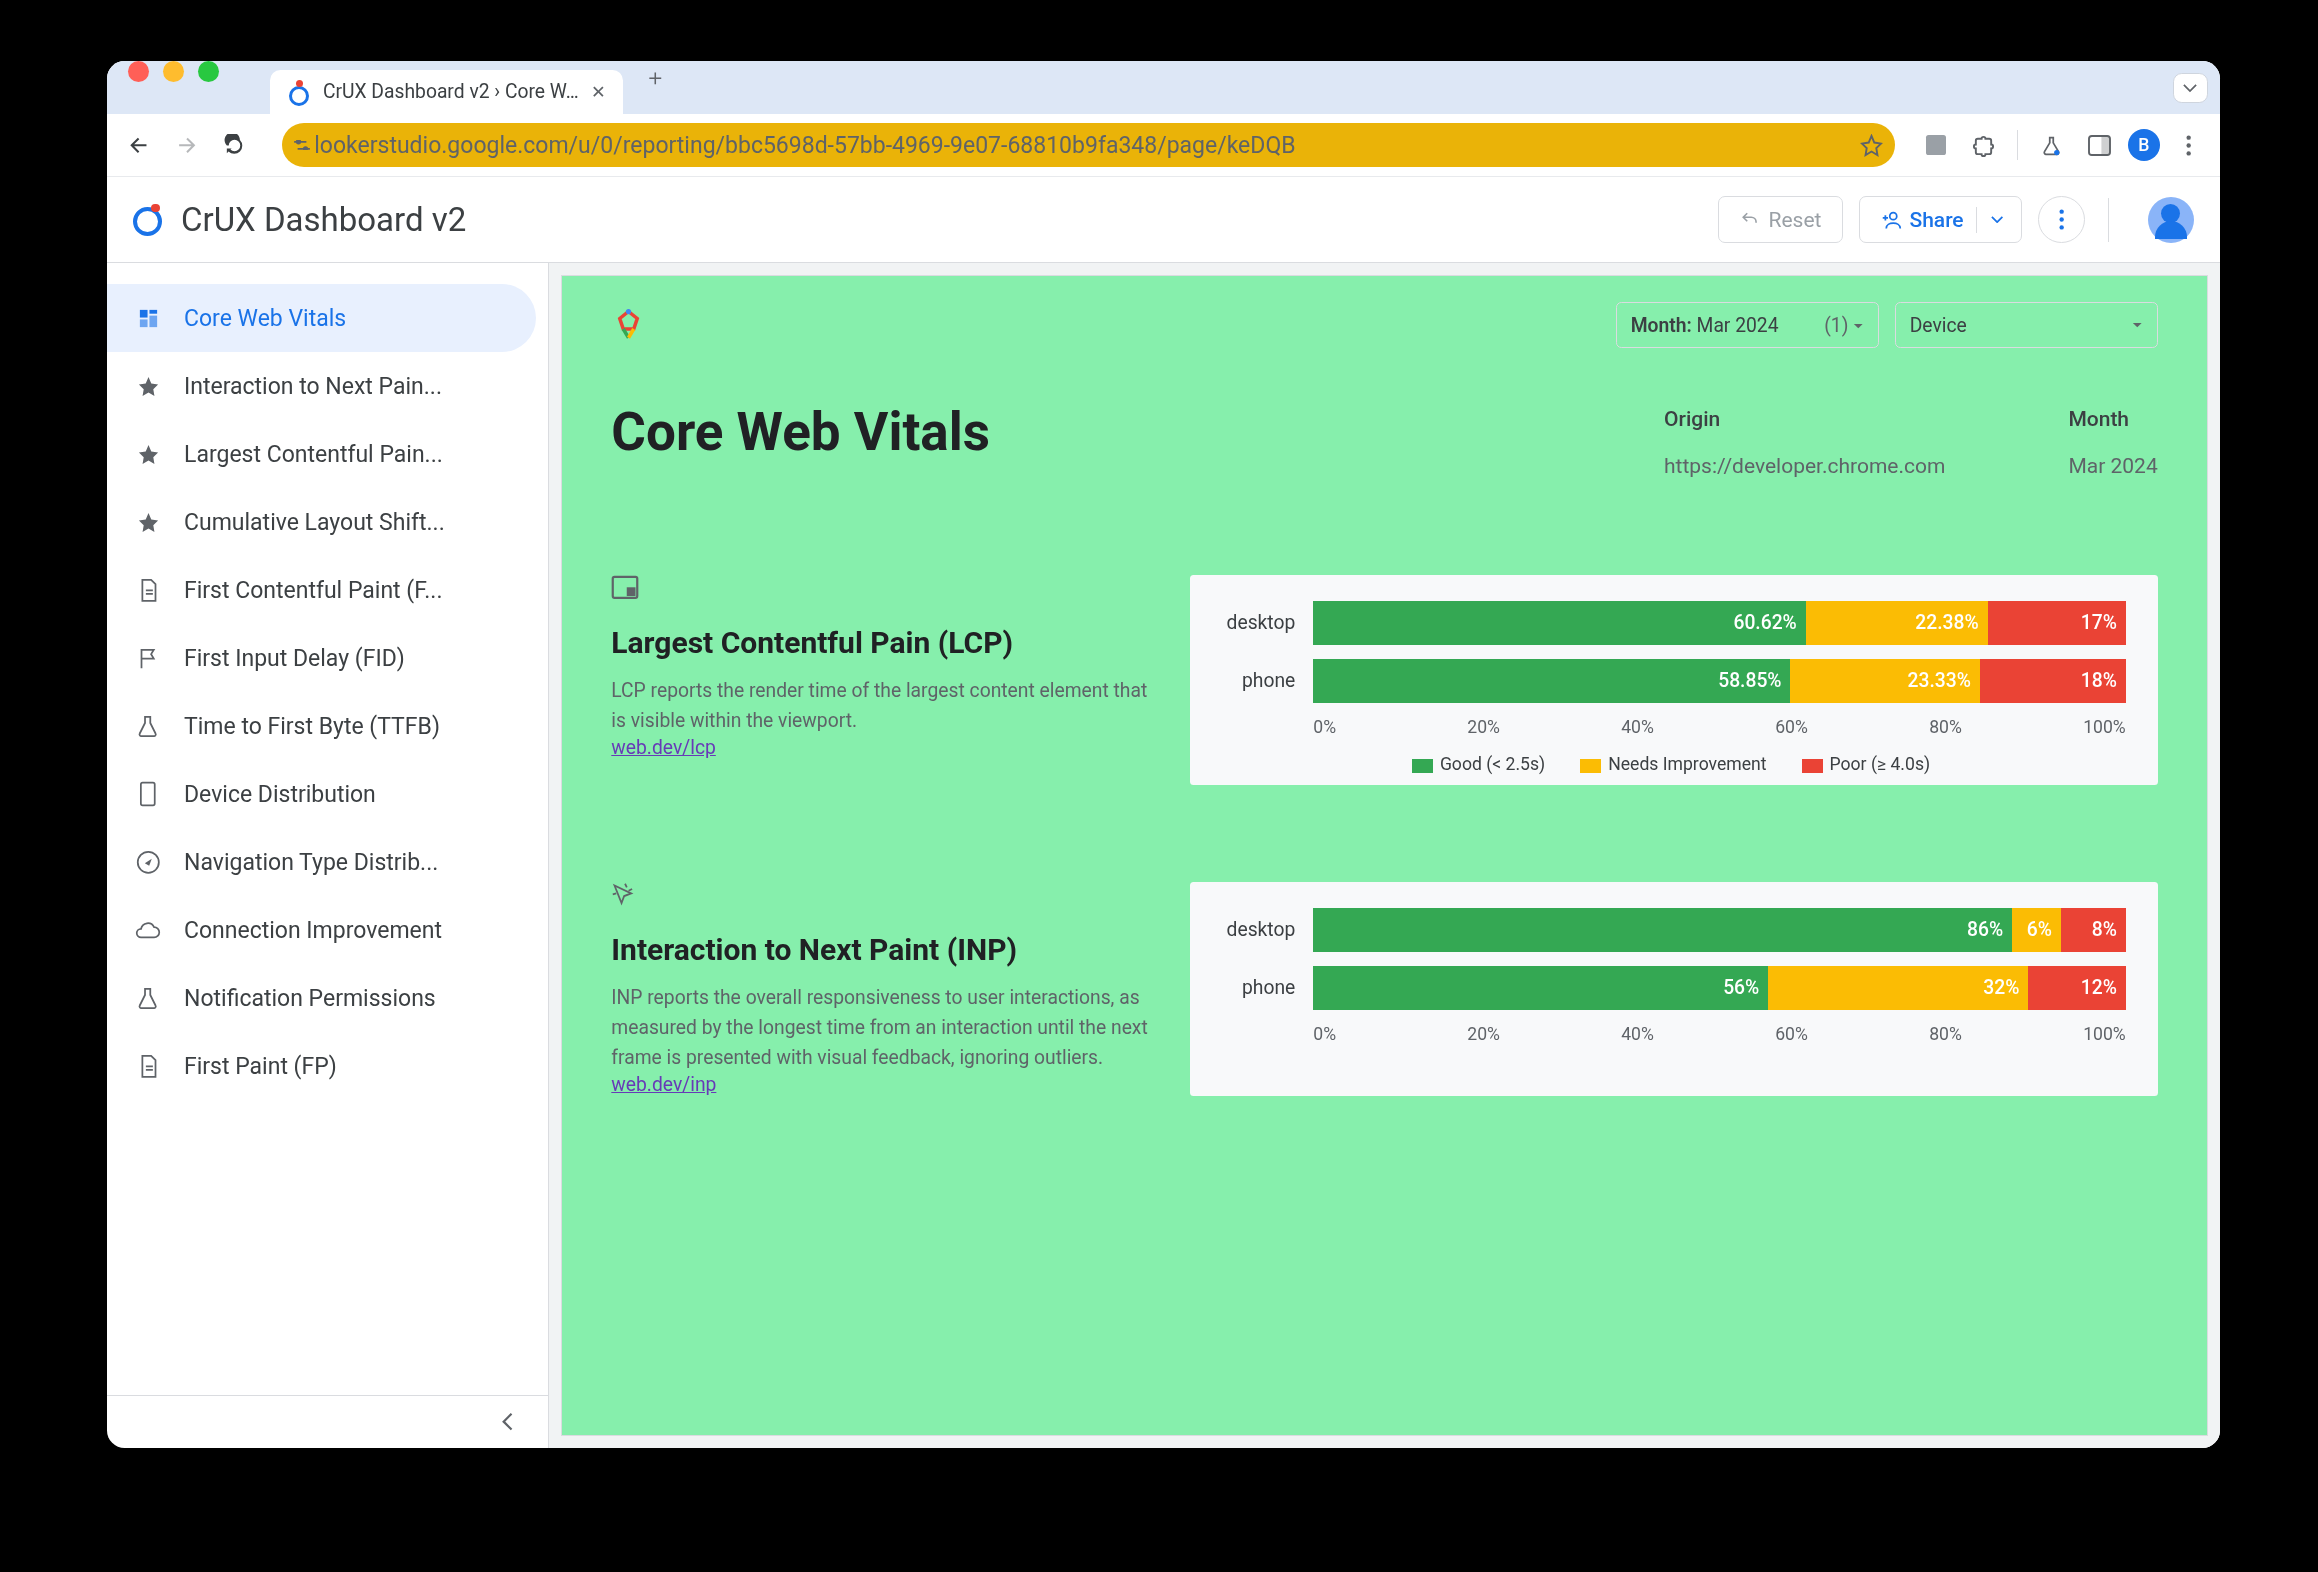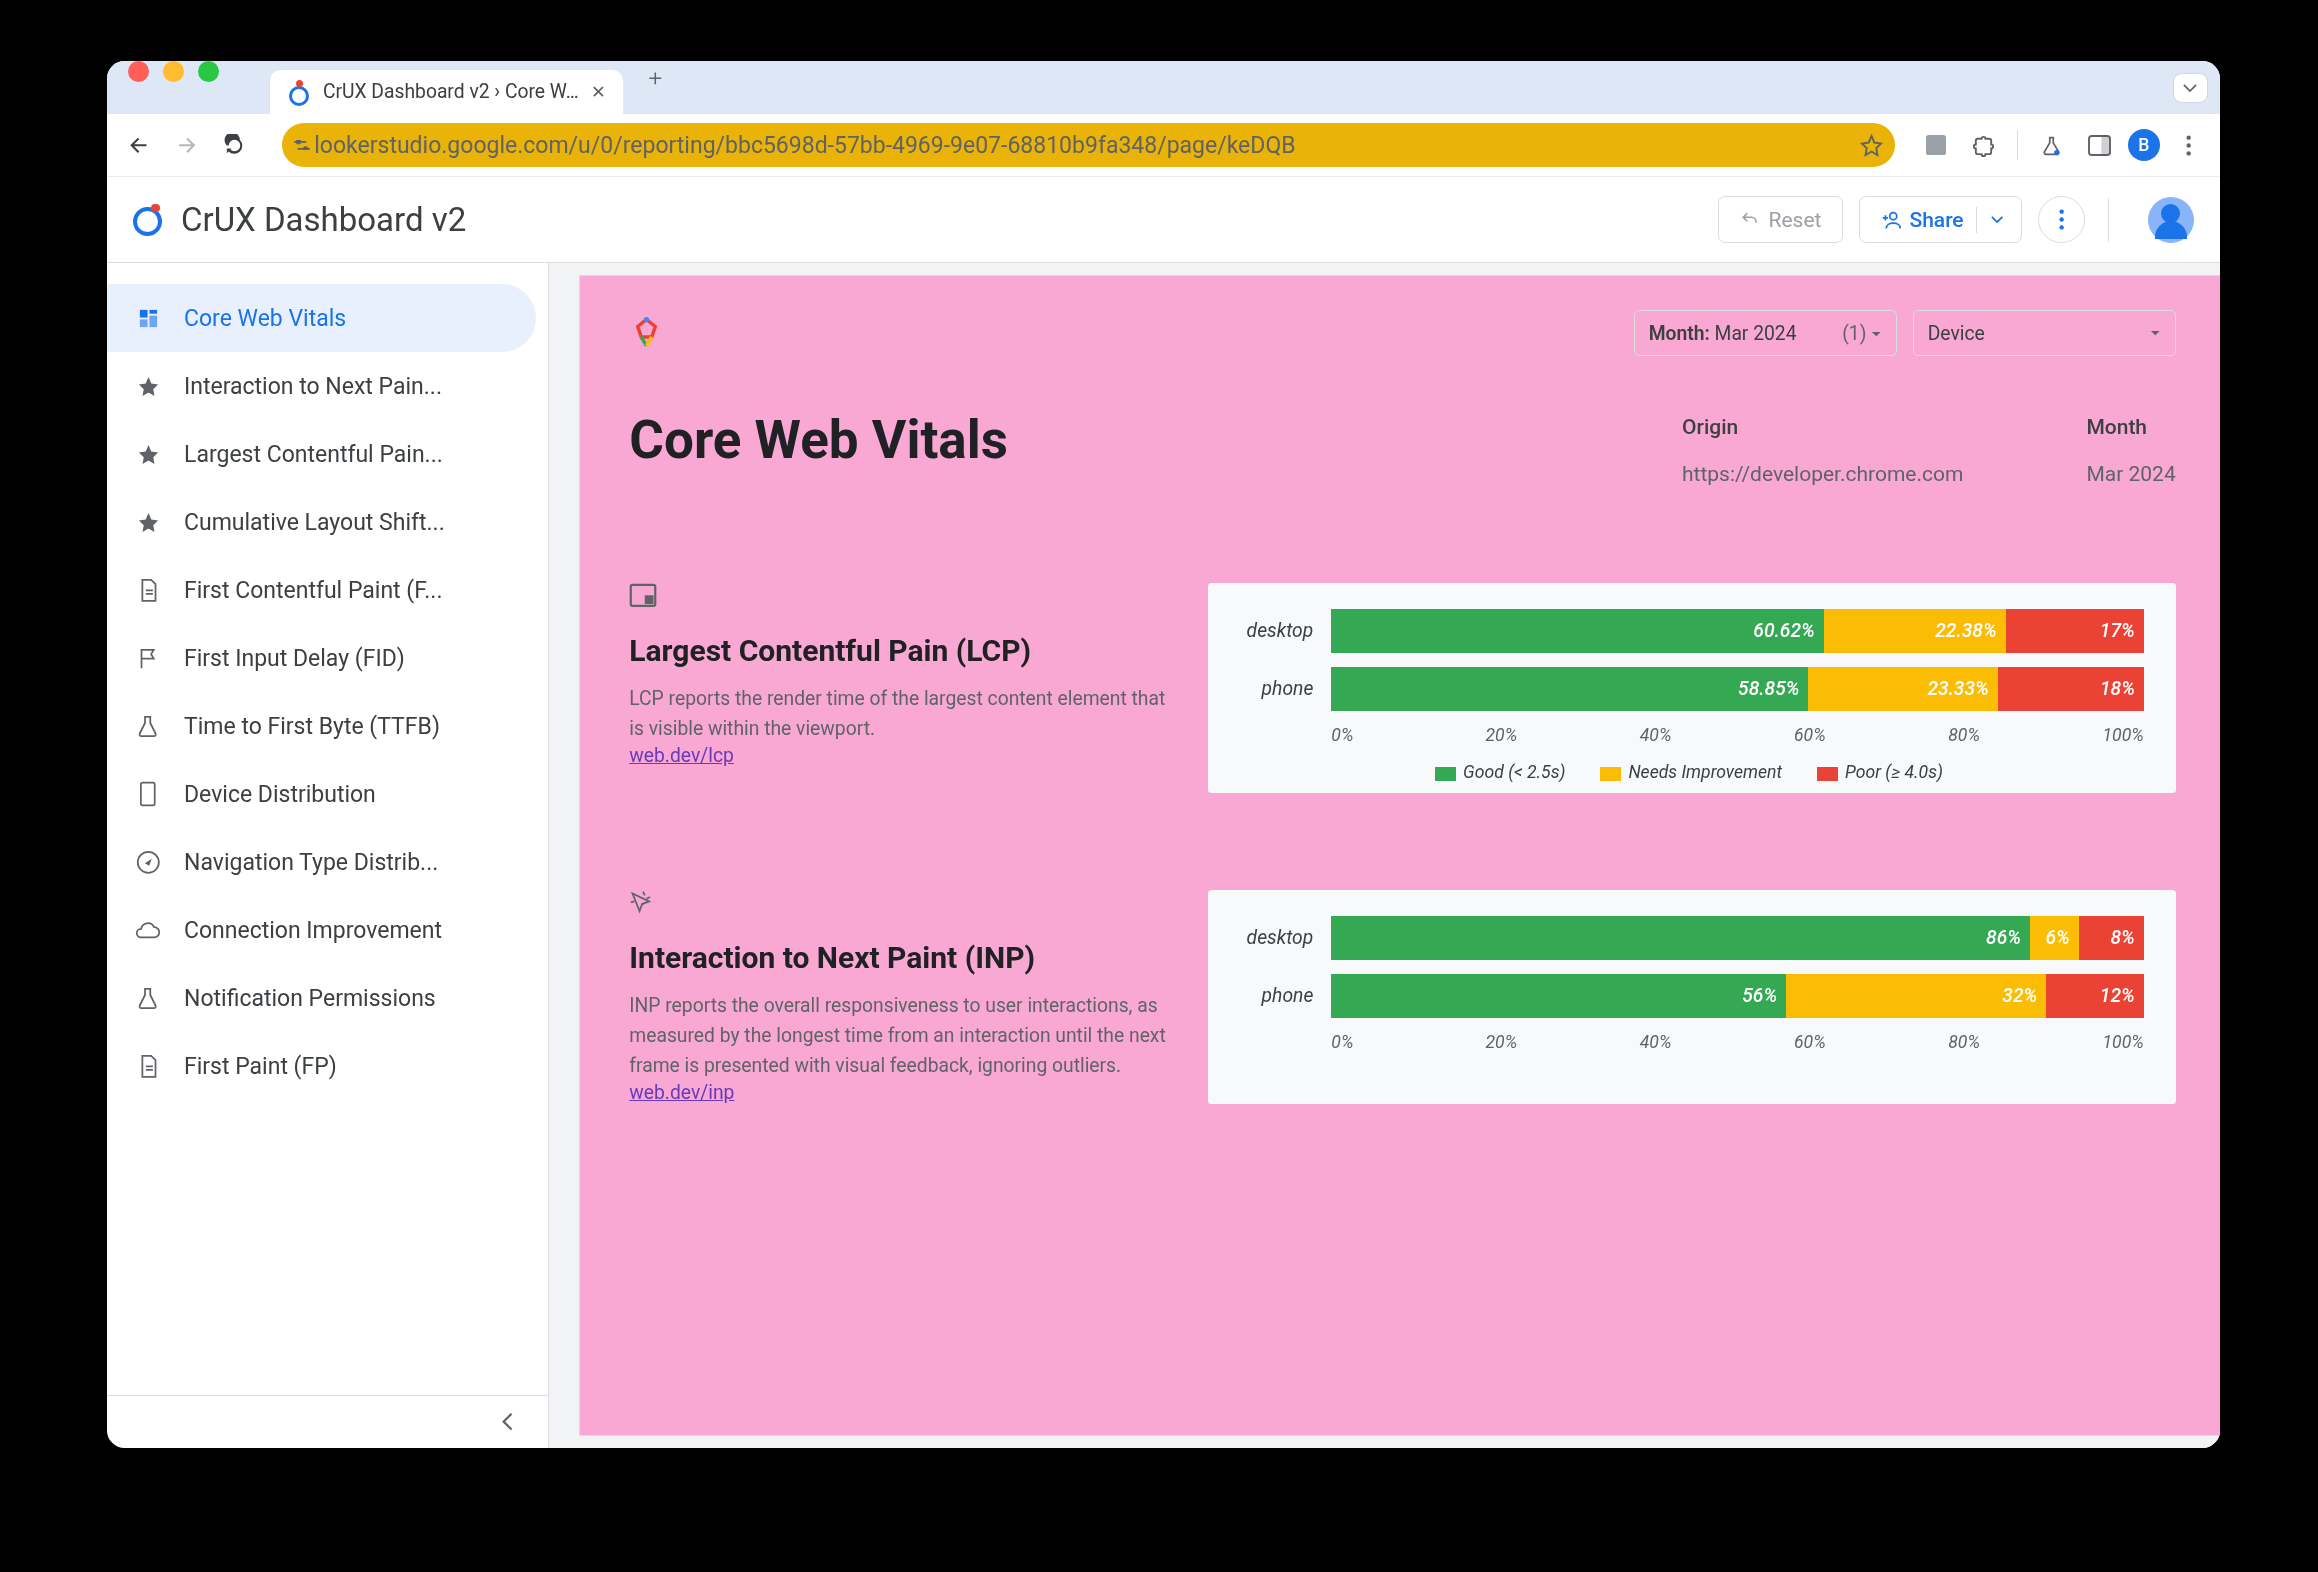--- a/index.html
+++ b/index.html
@@ -60,21 +60,21 @@
 .side-list { flex:1; overflow:hidden; }
 .side-item { height: 68px; display:flex; align-items:center; padding-left: 28px; gap: 23px; font-size: 23px; color:#3c4043; cursor:pointer; border-radius: 0 35px 35px 0; margin-right: 12.3px; white-space:nowrap; overflow:hidden; }
 .side-item.active { background:#e8f0fe; color:#1a73e8; }
 .side-item.active .sic { color:#1a73e8; }
 .side-item .label { overflow:hidden; text-overflow:ellipsis; }
 .sic { color:#5f6368; width:26px; flex-shrink:0; display:flex; justify-content:center; }
 .side-collapse { height: 53px; border-top:0.9px solid #dadce0; display:flex; align-items:center; justify-content:flex-end; padding-right: 35px; color:#5f6368; font-size:21px; cursor:pointer; }
 
 
 .main { flex:1; background:#f1f3f4; padding:12.3px; overflow:hidden; }
-.sheet { background:#f9a8d4; width:100%; height:100%; border:0.9px solid #dadce0; padding: 34px 49px; overflow:hidden;margin-left:18px; }
+.sheet { background:#86efac; width:100%; height:100%; border:0.9px solid #dadce0; padding: 26px 49px; overflow:hidden; }
 .sheet-top { display:flex; align-items:flex-start; gap:21px; }
 .sheet-logo { width:39px; height:39px; margin-top:5.3px; }
 .filters { margin-left:auto; display:flex; gap:16px; }
 .filt { height: 46px; border:0.9px solid #dadce0; border-radius:5.3px; display:flex; align-items:center; padding:0 14px; font-size:19.3px; color:#3c4043; cursor:pointer; gap:7px; }
 .filt .k { font-weight:600; }
 .filt.month { width:263px; justify-content:space-between; }
 .filt.device { width:263px; justify-content:space-between; }
 .filt .cnt { color:#5f6368; }
 
 .page-head { display:flex; margin-top: 53px; align-items:flex-start; }
@@ -83,21 +83,21 @@
 .meta-col .ml { font-size:21px; color:#3c4043; font-weight:500; }
 .meta-col .mv { font-size:21px; color:#5f6368; margin-top:23px; }
 
 .metric { display:flex; margin-top: 97px; gap: 35px; }
 .metric-left { width: 544px; }
 .metric-left .micon { color:#5f6368; font-size:26px; }
 .metric-left h3 { font-size:30px; font-weight:700; color:#202124; margin-top:26px; }
 .metric-left p { font-size:19.3px; color:#5f6368; line-height:1.55; margin-top:16px; }
 .metric-left a { font-size:19.3px; color:#673ab7; text-decoration:underline; }
 
-.chart-wrap { flex:1; background:#f8f9fa; border-radius:3.5px; padding: 26px 32px 10.5px 26px; font-style: italic; }
+.chart-wrap { flex:1; background:#f8f9fa; border-radius:3.5px; padding: 26px 32px 10.5px 26px; }
 .barrow { display:flex; align-items:center; gap:17.6px; margin-bottom: 14px; }
 .barrow .cat { width:79px; text-align:right; font-size:19.3px; color:#3c4043; }
 .bar { flex:1; height: 44px; display:flex; position:relative; }
 .seg { height:100%; display:flex; align-items:center; justify-content:flex-end; padding-right:8.8px; color:#fff; font-size:19.3px; font-weight:500; }
 .seg.good { background:#34a853; }
 .seg.ni { background:#fbbc04; }
 .seg.poor { background:#ea4335; }
 .axis { display:flex; margin-left:97px; font-size:17.6px; color:#5f6368; }
 .axis span { flex:1; text-align:left; }
 .axis span:last-child { text-align:right; flex:0 0 auto; }

